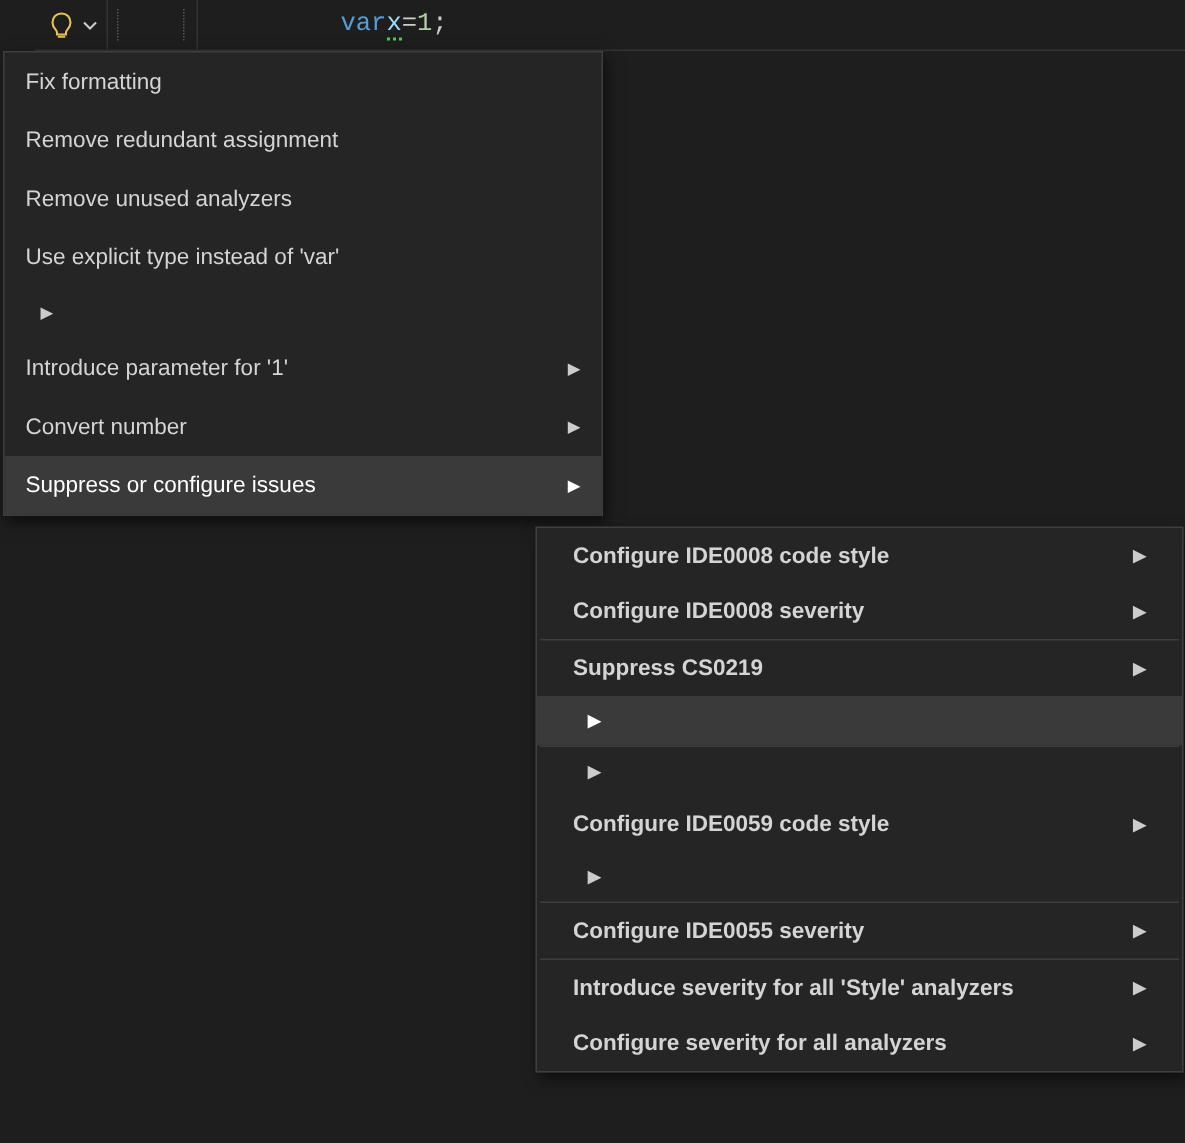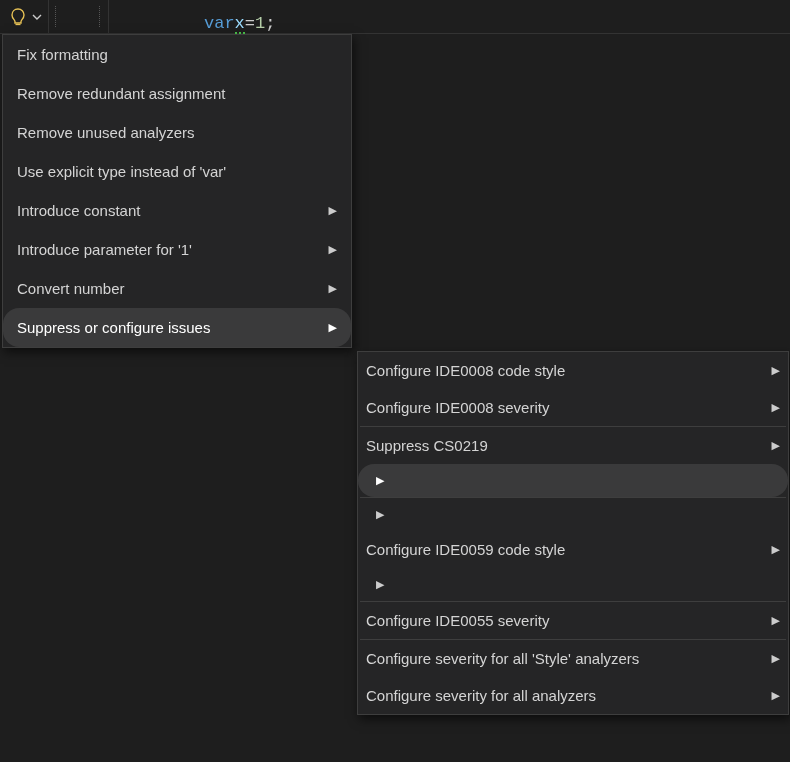--- a/index.html
+++ b/index.html
@@ -9,23 +9,24 @@
       font-size: 15px;
       color: #cccccc;
       width: 790px;
       height: 762px;
       overflow: hidden;
       position: relative;
     }
     .editor-row {
       display: flex;
       height: 34px;
-      align-items: flex-end;
+      align-items: center;
       background: #1e1e1e;
       border-bottom: 1px solid #333;
+      margin-left: 23px;
     }
     .bulb-area {
       display: flex;
       align-items: center;
       padding: 0 6px 0 8px;
       height: 100%;
       border-right: 1px solid #333;
       gap: 4px;
     }
     .bulb-icon svg { display: block; }
@@ -68,56 +69,56 @@
 
     .menu {
       position: absolute;
       background: #252526;
       border: 1px solid #3e3e3e;
       box-shadow: 2px 4px 10px rgba(0,0,0,0.6);
     }
     .menu-main {
       top: 34px;
       left: 2px;
-      width: 350px;
+      width: 400px;
     }
     .menu-item {
       display: flex;
       align-items: center;
       justify-content: space-between;
       padding: 11px 14px;
       color: #d4d4d4;
       cursor: default;
       position: relative;
     }
     .menu-item.selected {
       background: #3a3a3b;
       color: #ffffff;
-      border-radius: 16px;
     }
     .menu-item.selected .chevron { color: #fff; }
     .menu-item .label { flex: 1; }
     .chevron {
       color: #cccccc;
       font-size: 11px;
       margin-left: 10px;
     }
 
     .menu-sub {
       top: 351px;
       left: 357px;
       width: 432px;
     }
     .sep {
       height: 1px;
       background: #3e3e3e;
       margin: 0 2px;
     }
     .sub-item {
-      padding: 10px 8px;
+      padding: 10px 24px;
+      font-weight: bold;
     }
   </style>
 </head>
 <body>
 
 <div class="editor-row">
   <div class="bulb-area">
     <span class="bulb-icon">
       <svg width="20" height="20" viewBox="0 0 20 20">
         <path d="M10 2 C6.5 2 4 4.5 4 8 C4 10.3 5.2 11.8 6.2 12.9 C6.8 13.6 7 14 7 14.8 L7 16 L13 16 L13 14.8 C13 14 13.2 13.6 13.8 12.9 C14.8 11.8 16 10.3 16 8 C16 4.5 13.5 2 10 2 Z" fill="none" stroke="#e8c255" stroke-width="1.4"></path>
@@ -141,21 +142,20 @@
     <div class="menu-item">
       <span class="label">Remove redundant assignment</span>
     </div>
     <div class="menu-item">
       <span class="label">Remove unused analyzers</span>
     </div>
     <div class="menu-item">
       <span class="label">Use explicit type instead of 'var'</span>
     </div>
     <div class="menu-item">
-      <span class="label">Introduce constant</span>
       <span class="chevron">▶</span>
     </div>
     <div class="menu-item">
       <span class="label">Introduce parameter for '1'</span>
       <span class="chevron">▶</span>
     </div>
     <div class="menu-item">
       <span class="label">Convert number</span>
       <span class="chevron">▶</span>
     </div>
@@ -193,20 +193,20 @@
     <div class="menu-item sub-item">
       <span class="chevron">▶</span>
     </div>
     <div class="sep"></div>
     <div class="menu-item sub-item">
       <span class="label">Configure IDE0055 severity</span>
       <span class="chevron">▶</span>
     </div>
     <div class="sep"></div>
     <div class="menu-item sub-item">
-      <span class="label">Configure severity for all 'Style' analyzers</span>
+      <span class="label">Introduce severity for all 'Style' analyzers</span>
       <span class="chevron">▶</span>
     </div>
     <div class="menu-item sub-item">
       <span class="label">Configure severity for all analyzers</span>
       <span class="chevron">▶</span>
     </div>
   </div>
 
 </body></html>

